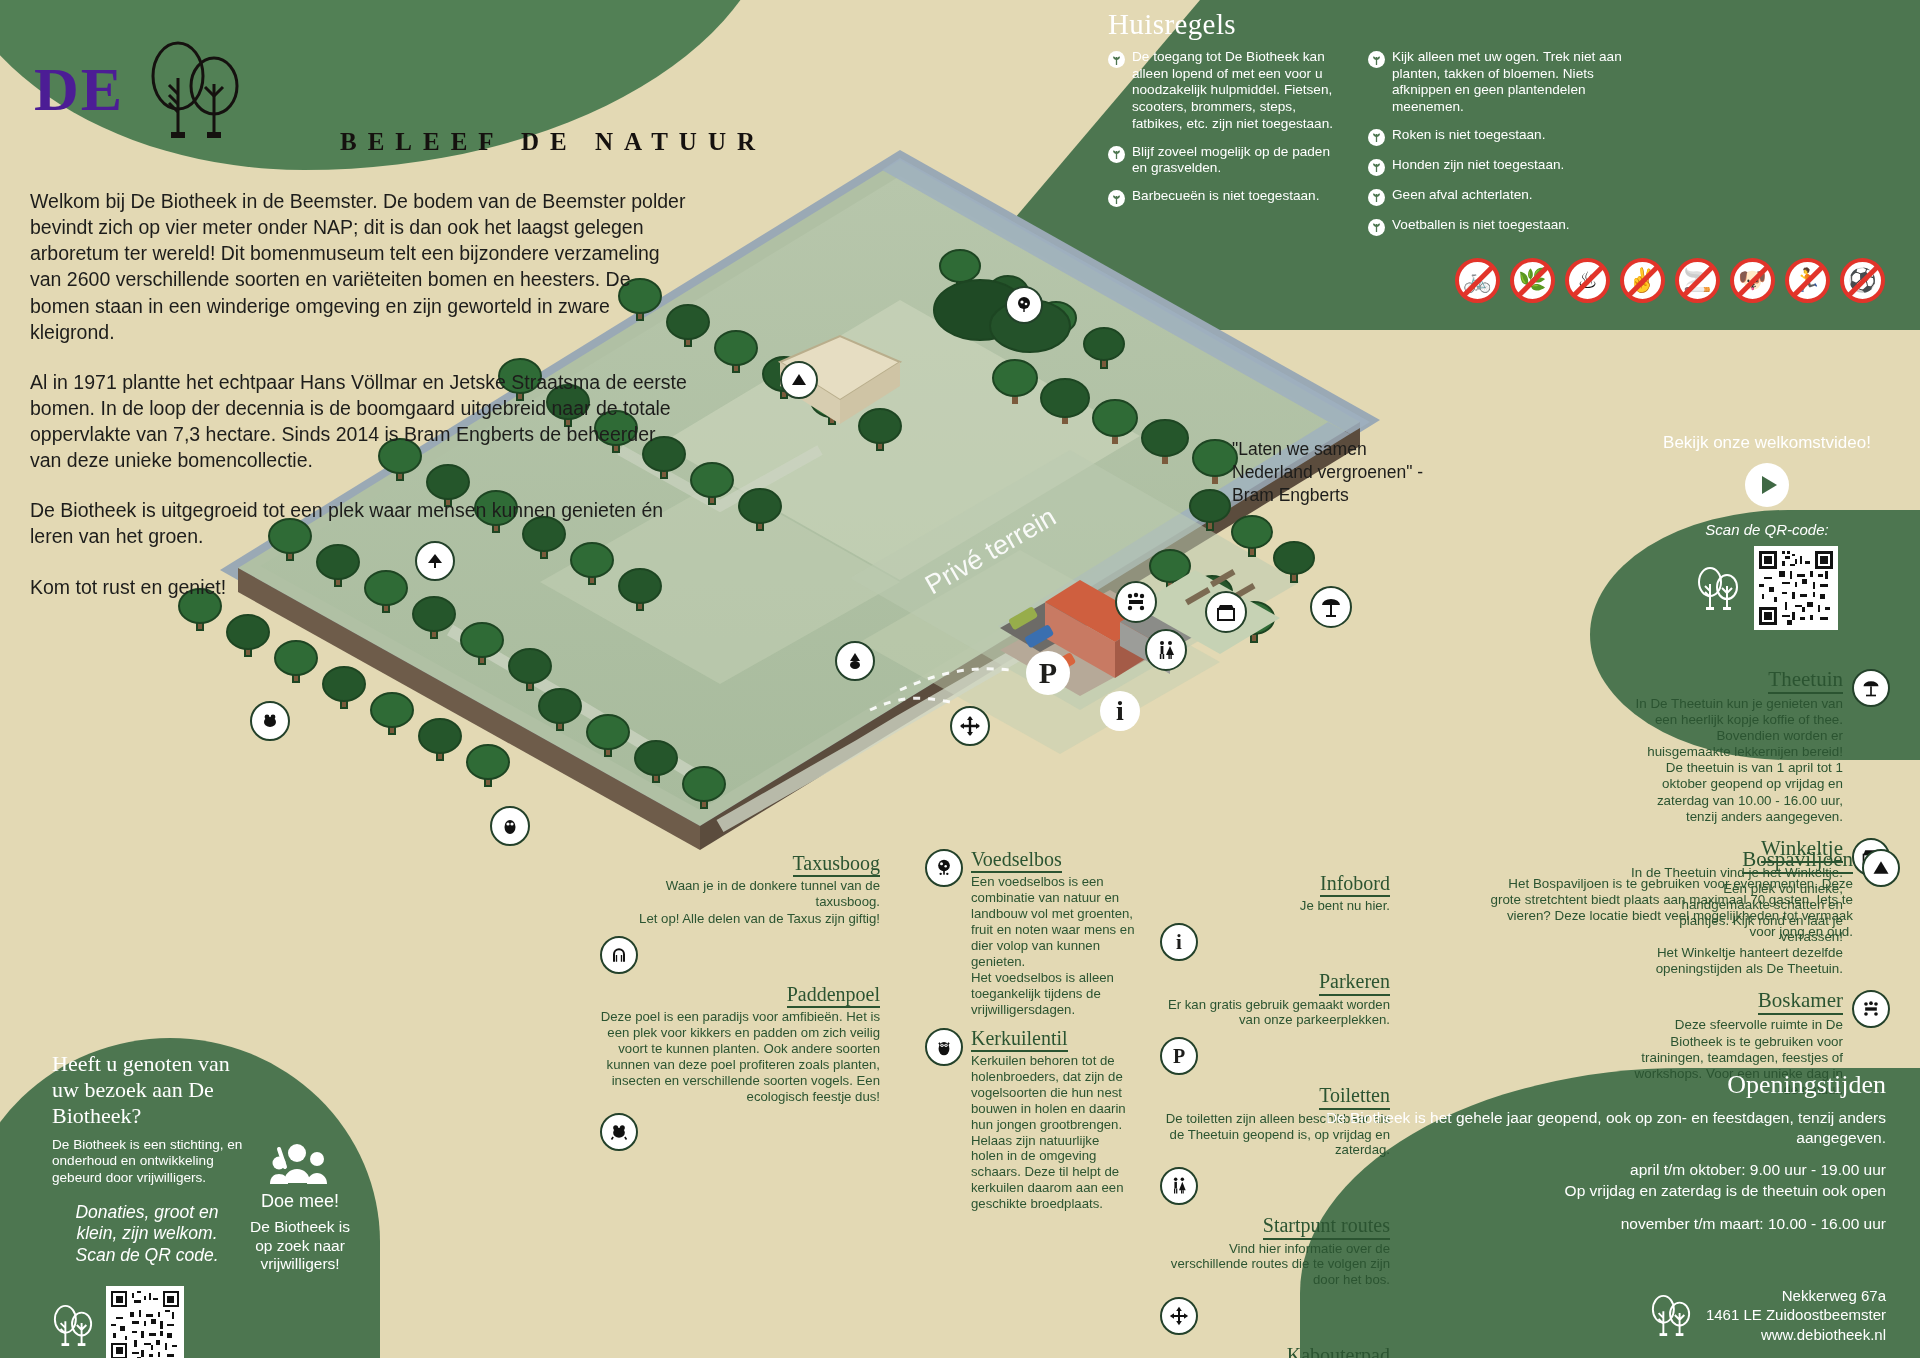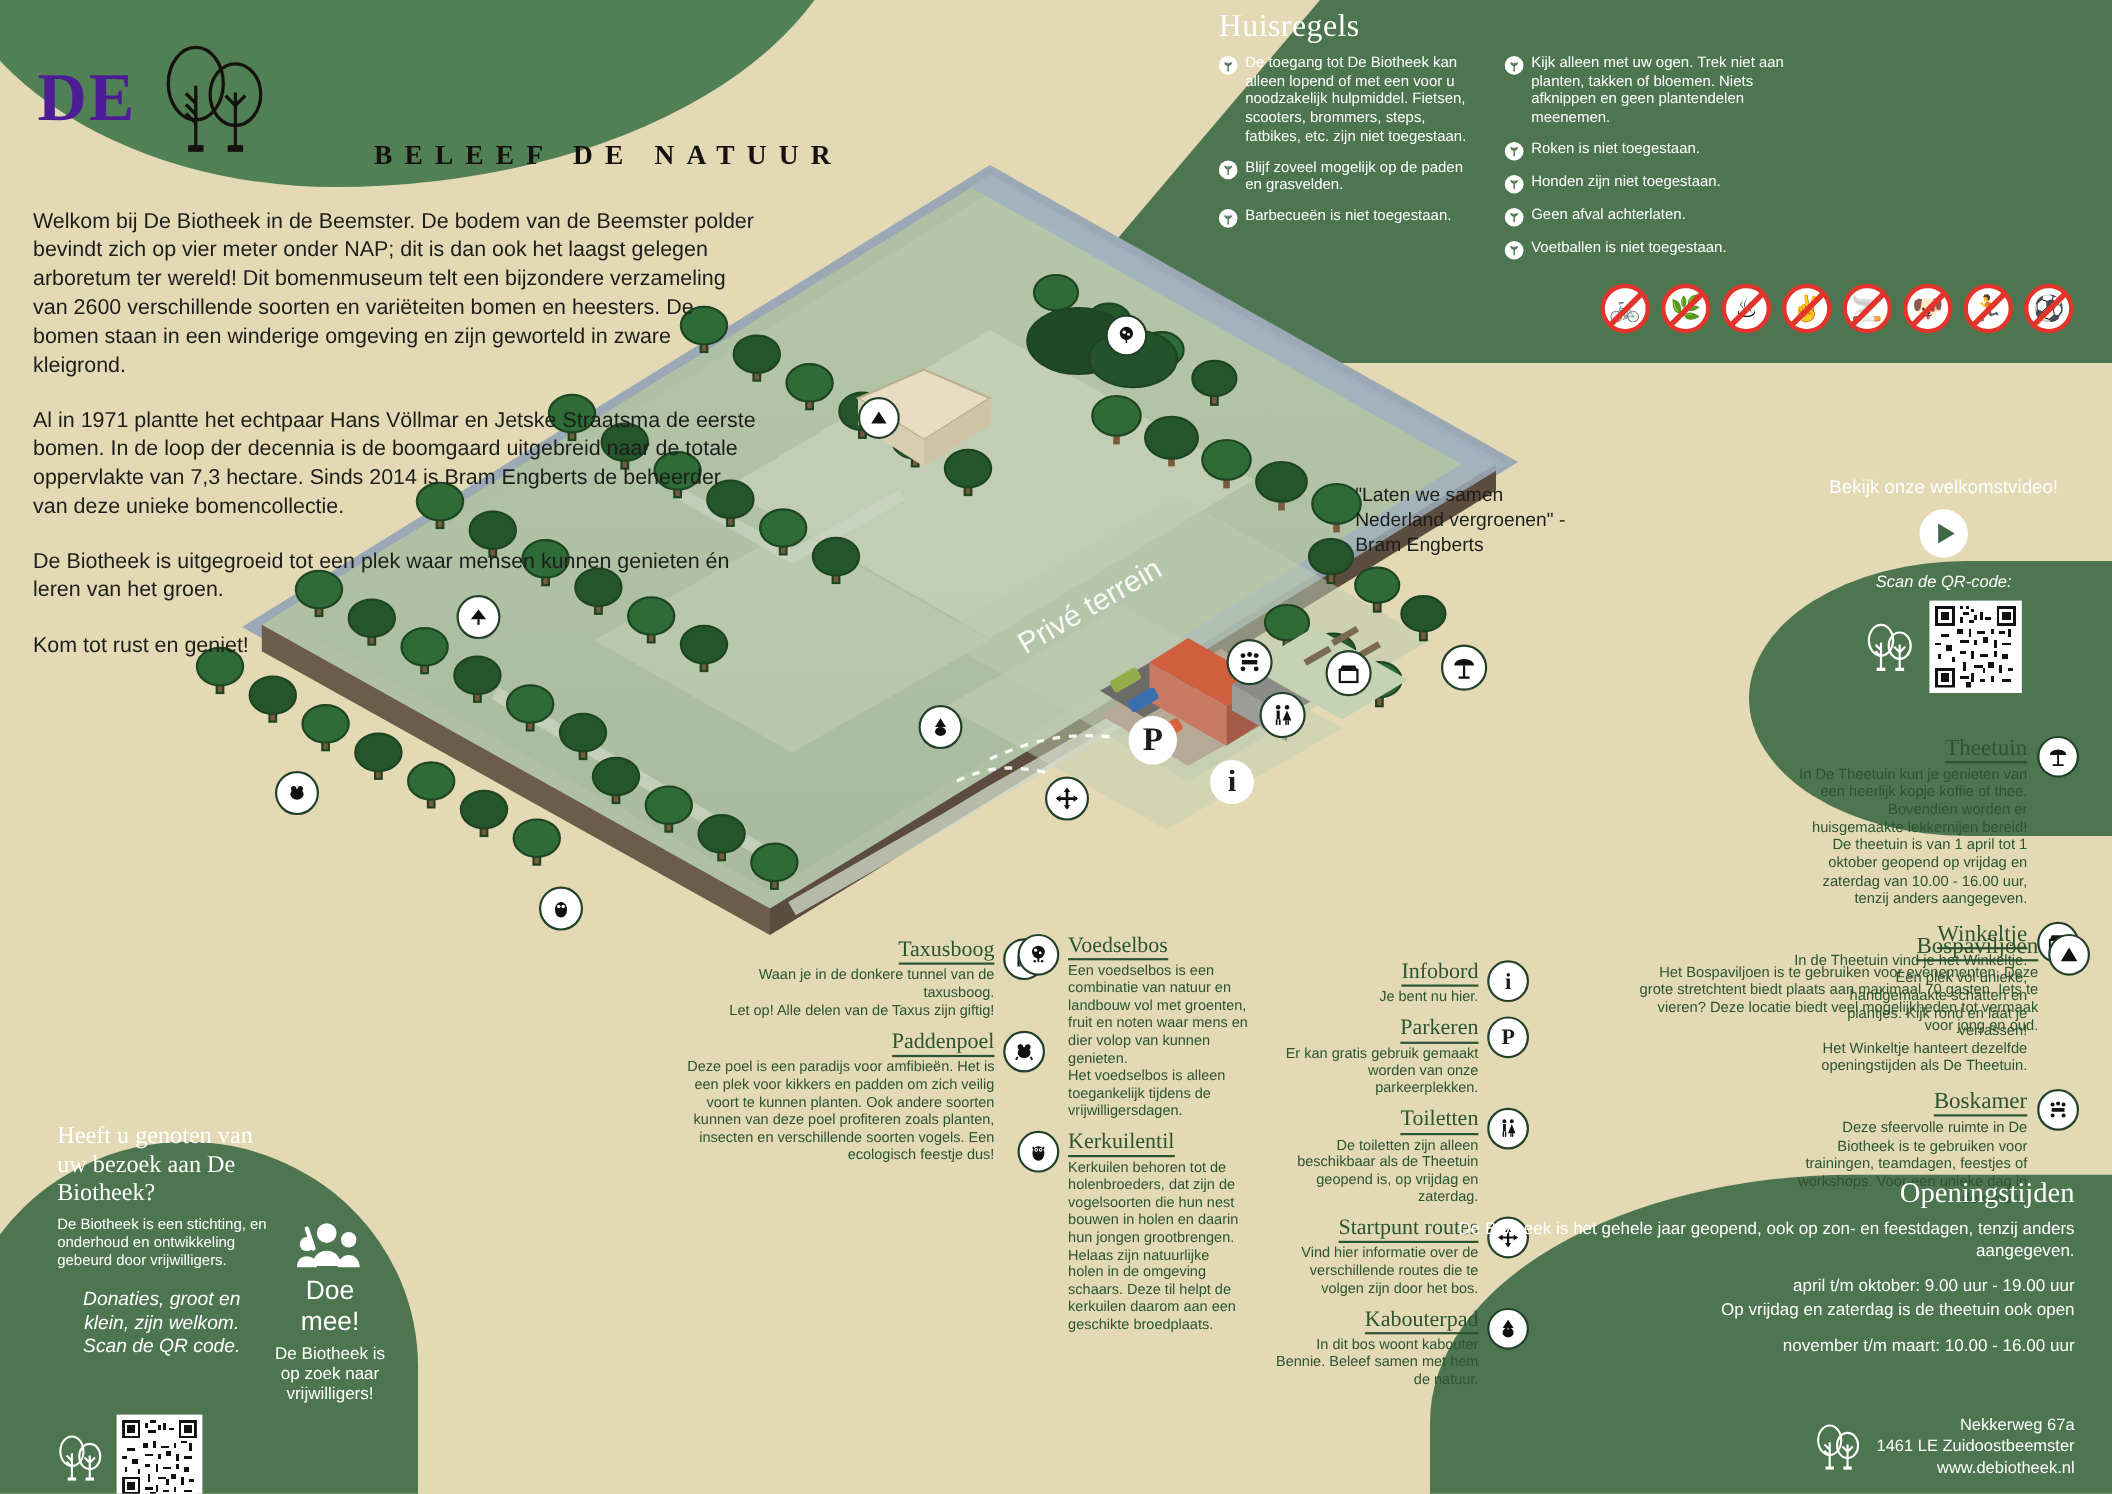--- a/index.html
+++ b/index.html
@@ -131,41 +131,41 @@
     display:flex;align-items:center;justify-content:center;margin-top:1px;
   }
   .cicon svg{display:block;}
 
   
   .legend-mid{position:absolute;left:600px;top:852px;width:350px;text-align:right;}
   .legend-mid2{position:absolute;left:925px;top:848px;width:210px;text-align:left;}
   .legend-mid3{position:absolute;left:1160px;top:872px;width:230px;text-align:right;}
 
   .lrow{display:flex;gap:8px;margin-bottom:9px;}
-  .lrow.right{justify-content:flex-end;}
+  .lrow.right{justify-content:flex-end;flex-direction:column;}
   .lrow .body{max-width:280px;}
   .ltitle{
     font-family:"Liberation Serif", serif;font-size:20px;color:#2b5431;
     border-bottom:2px solid #2b5431;display:inline-block;line-height:1.12;
     padding-bottom:1px;
   }
   .ltext{font-size:13.2px;line-height:1.2;color:#2b5431;margin-top:1px;}
 
   
   .donate{position:absolute;left:52px;bottom:80px;width:300px;color:#ffffff;}
   .donate h3{
     margin:0 0 8px 0;font-family:"Liberation Serif", serif;
     font-weight:400;font-size:22px;line-height:1.18;width:210px;
   }
   .donate .small{font-size:13.6px;line-height:1.2;width:200px;margin-bottom:16px;text-align:left;}
   .donate .ital{font-size:17.5px;font-style:italic;line-height:1.22;width:160px;}
   .dcols{display:flex;gap:6px;}
   .dright{width:118px;text-align:center;color:#fff;}
   .dright .people{margin:6px 0 2px 0;}
-  .dright .doe{font-size:24px;margin-bottom:6px;}
+  .dright .doe{font-size:18px;margin-bottom:6px;}
   .dright .txt{font-size:15.5px;line-height:1.2;}
   .donate-qr{position:absolute;left:52px;bottom:-6px;display:flex;align-items:center;gap:12px;}
 
   
   .opening{position:absolute;right:34px;bottom:112px;width:640px;text-align:right;color:#fff;}
   .opening h3{margin:0 0 8px 0;font-family:"Liberation Serif", serif;font-weight:400;font-size:26px;}
   .opening p{margin:0 0 13px 0;font-size:15.5px;line-height:1.25;}
   .address{
     position:absolute;right:34px;bottom:14px;display:flex;align-items:center;
     justify-content:flex-end;gap:14px;color:#fff;

